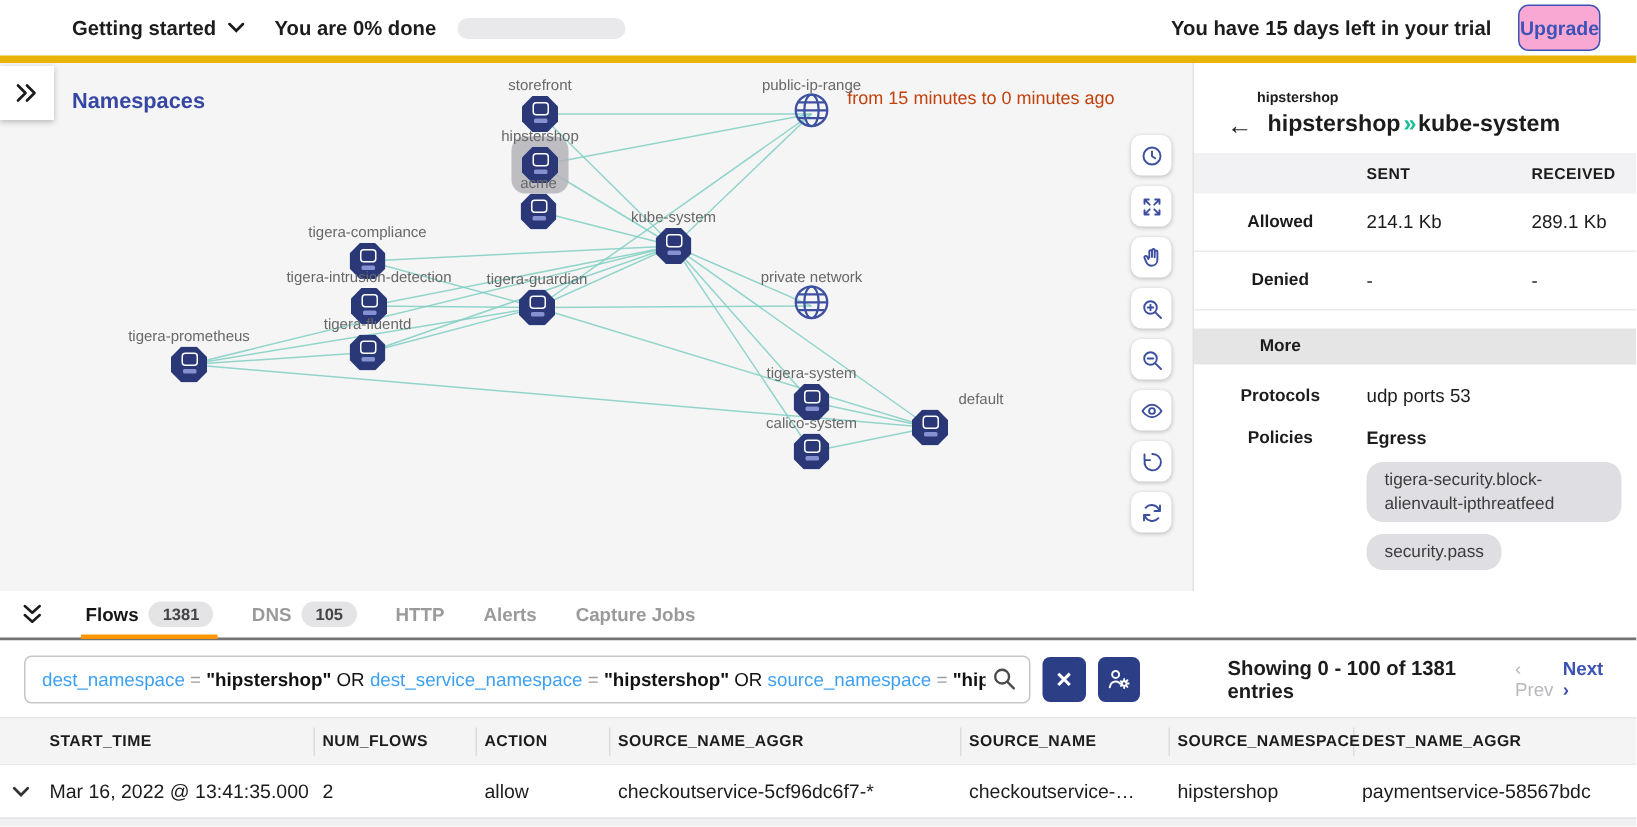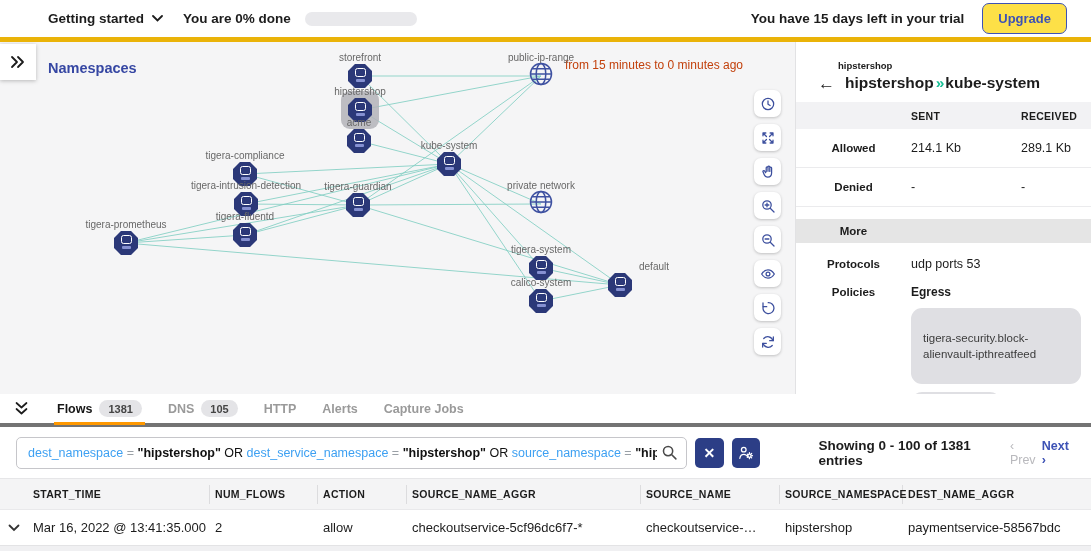--- a/index.html
+++ b/index.html
@@ -7,22 +7,22 @@
     font-family:"Liberation Sans", sans-serif; color:#1c1c1c; }
 
   
   .topbar { height:42px; display:flex; align-items:center; padding:0 24px 0 48px;
     background:#fff; border-bottom:5px solid #eab308; }
   .gs { display:flex; align-items:center; gap:8px; font-size:13.5px; font-weight:700; cursor:pointer; }
   .progress-label { margin-left:20px; font-size:13.5px; font-weight:700; }
   .progress-pill { margin-left:14px; width:112px; height:14px; border-radius:7px; background:#e9e9ec; }
   .topbar .spacer { flex:1; }
   .trial-text { font-size:13.5px; font-weight:700; margin-right:18px; }
-  .upgrade-btn { border:1.5px solid #3d52b5; color:#3d52b5; background:#fde047; font-weight:700;
-    font-size:13px; padding:7px 15px; border-radius:7px; cursor:pointer; font-family:inherit; }
+  .upgrade-btn { border:1.5px solid #3d52b5; color:#3d52b5; background:#f9a8d4; font-weight:700;
+    font-size:13px; padding:7px 0; border-radius:7px; cursor:pointer; font-family:inherit; }
 
   
   .main { position:relative; height:352px; }
   .graph-panel { position:absolute; left:0; top:0; width:796px; height:352px;
     background:#f5f5f6; border-right:1px solid #e2e2e4; overflow:hidden; }
   .expander-box { position:absolute; left:0; top:2px; width:36px; height:36px; background:#fff;
     display:flex; align-items:center; justify-content:center; box-shadow:0 1px 4px rgba(0,0,0,.25);
     cursor:pointer; z-index:5; }
   .graph-title { position:absolute; left:48px; top:18px; color:#3647a3; font-weight:700; font-size:14.5px; }
   .time-range { position:absolute; right:52px; top:16px; color:#c2410c; font-size:12px; }
@@ -58,26 +58,26 @@
   .stats-data { height:39px; border-bottom:1px solid #ebebed; font-size:12.5px; }
   .stats-label { font-weight:700; font-size:11.5px; text-align:center; }
   .more-band { background:#e5e5e5; height:24px; margin-top:12px; display:grid;
     grid-template-columns:115px 1fr; align-items:center; }
   .more-band span { font-weight:700; font-size:11.5px; text-align:center; }
   .kv-row { display:grid; grid-template-columns:115px 1fr; margin-top:14px; }
   .kv-label { font-weight:700; font-size:11.5px; text-align:center; padding-top:1px; }
   .kv-value { font-size:12.5px; padding-right:10px; }
   .egress-label { font-weight:700; font-size:12px; }
   .badges { display:flex; flex-direction:column; gap:8px; margin-top:9px; align-items:flex-start; }
-  .policy-badge { background:#dfdfe3; color:#3c3c3c; border-radius:11px; padding:22px 12px;
+  .policy-badge { background:#dfdfe3; color:#3c3c3c; border-radius:11px; padding:4px 12px;
     font-size:11.5px; line-height:1.4; max-width:205px; }
 
   
   .tabs-bar { height:33px; display:flex; align-items:center; padding-left:12px;
-    border-bottom:4px solid #737373; background:#fff; }
+    border-bottom:2px solid #737373; background:#fff; }
   .collapse-btn { background:none; border:none; cursor:pointer; color:#1c1c1c; display:flex; padding:2px; }
   .tab { position:relative; display:flex; align-items:center; gap:7px; margin-left:26px;
     font-size:12.5px; color:#9a9a9a; font-weight:600; cursor:pointer; height:33px; }
   .tab.active { color:#161616; font-weight:700; }
   .tab.active::after { content:""; position:absolute; left:-3px; right:-3px; bottom:0; height:3px; background:#ff9800; }
   .count-badge { background:#e4e4e7; color:#454545; border-radius:10px; padding:2.5px 9px; font-size:11px; font-weight:600; }
 
   .filter-row { height:51px; display:flex; align-items:center; padding:0 16px; background:#fff; }
   .filter-box { width:701px; height:32px; border:1px solid #c6c6ca; border-radius:5px; background:#fff;
     display:flex; align-items:center; padding:0 8px 0 11px; font-size:12.5px; white-space:nowrap; overflow:hidden; }

